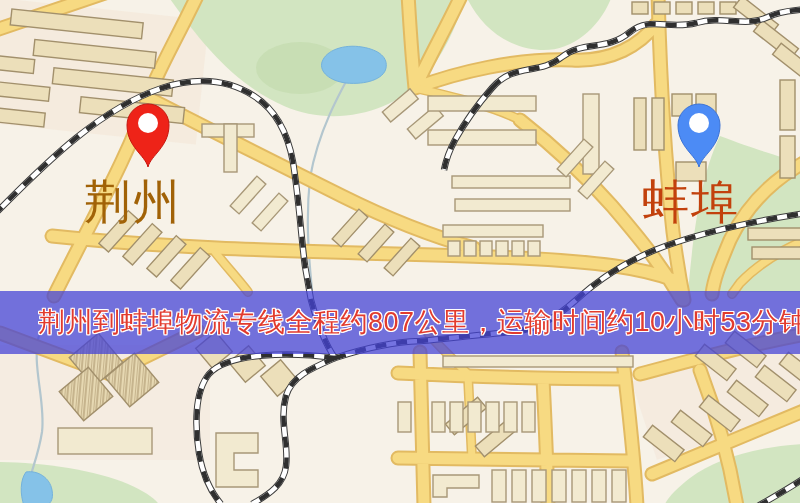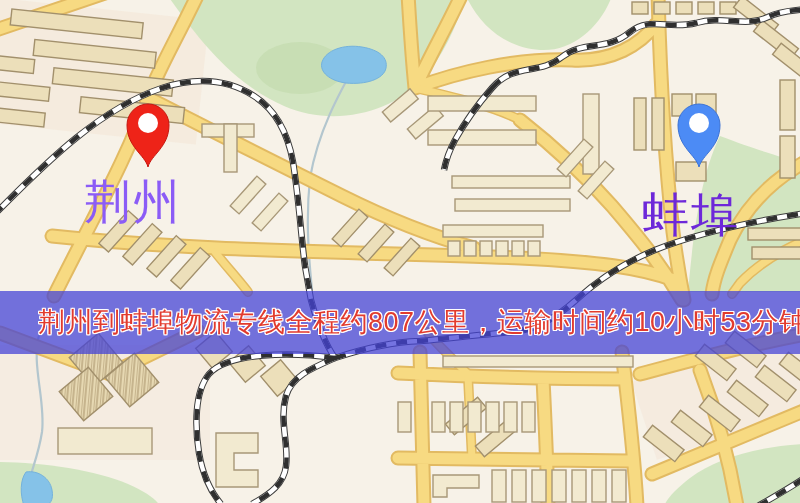--- a/index.html
+++ b/index.html
@@ -36,22 +36,22 @@
     font-size:27px;line-height:1;white-space:nowrap;letter-spacing:0.5px;
     color:#e23b2e;font-weight:500;
     text-shadow:1px 0 0 #fff,-1px 0 0 #fff,0 1px 0 #fff,0 -1px 0 #fff,
                 1px 1px 0 #fff,-1px -1px 0 #fff,1px -1px 0 #fff,-1px 1px 0 #fff;
   }
 
   .city-label{
     position:absolute;font-size:47px;line-height:1;font-weight:500;
     white-space:nowrap;letter-spacing:2px;
   }
-  #label-jingzhou{left:84px;top:178px;color:#8b5cf6;}
-  #label-bengbu{left:642px;top:191px;color:#6d28d9;}
+  #label-jingzhou{left:84px;top:178px;color:#a16207;}
+  #label-bengbu{left:642px;top:178px;color:#c2410c;}
 </style>
 </head>
 <body>
 
 <div id="stage">
 
   <svg id="map-art" width="800" height="503" viewBox="0 0 800 503">
     <defs>
       <pattern id="hatch" width="6" height="6" patternUnits="userSpaceOnUse" patternTransform="rotate(45)">
         <rect width="6" height="6" fill="#e6d8b2"></rect>

